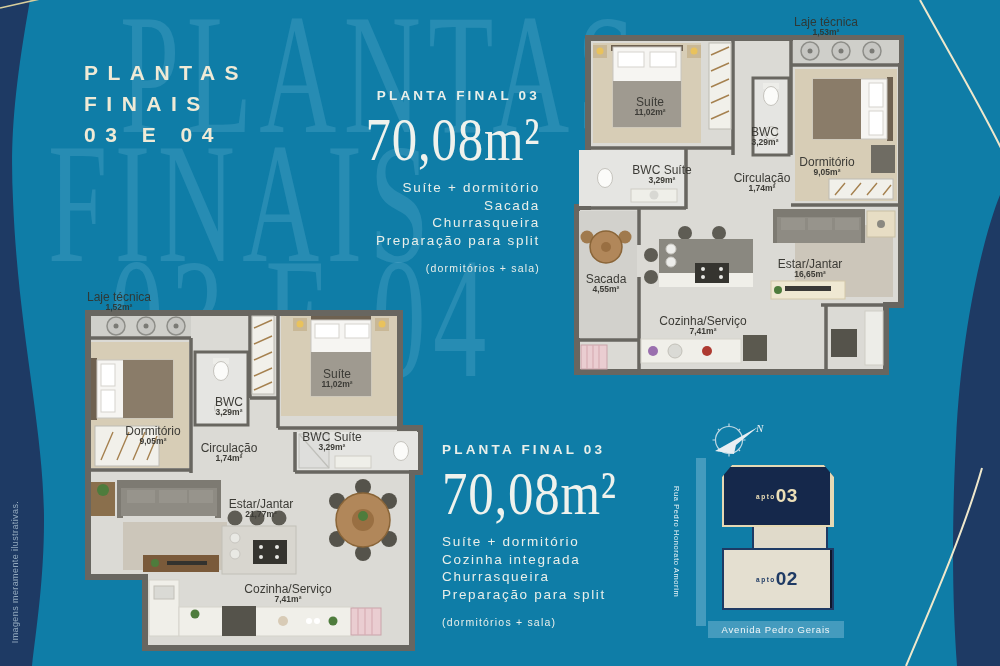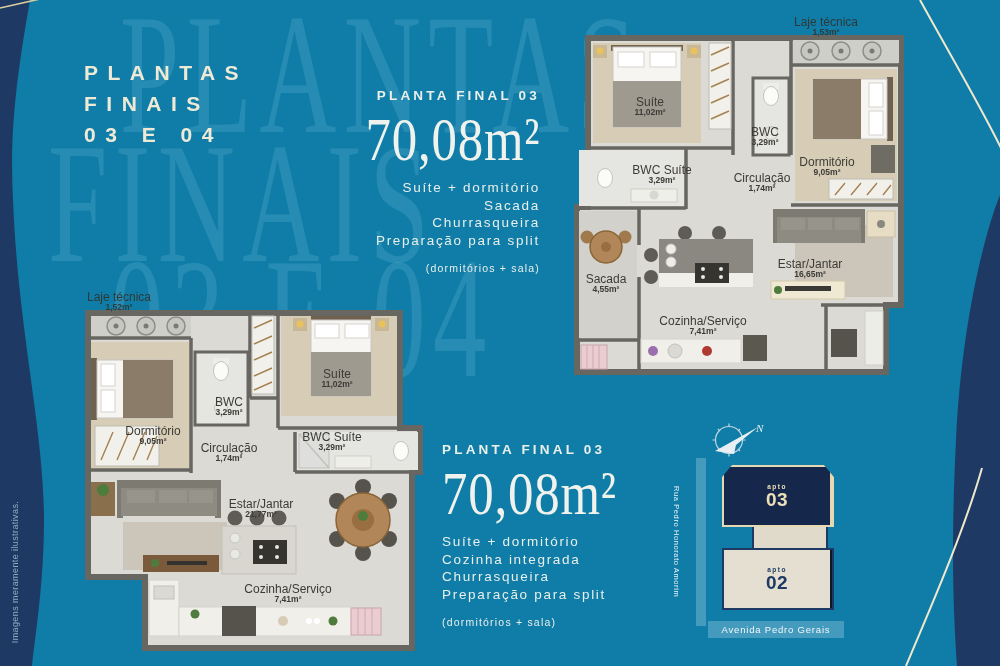--- a/index.html
+++ b/index.html
@@ -46,21 +46,21 @@
          font-size:7.5px;letter-spacing:0.6px;color:#EAF4F8;white-space:nowrap;}
   #kp-bar{position:absolute;left:18px;top:203px;width:136px;height:17px;background:#449BBE;
           display:flex;align-items:center;justify-content:center;
           font-size:9.5px;letter-spacing:0.8px;color:#F2F7F9;}
   #kp-core{position:absolute;left:62px;top:100px;width:76px;height:38px;
            background:#E0DACA;border:2px solid #1E3A64;box-sizing:border-box;}
   .kp-block{position:absolute;left:32px;width:112px;height:62px;display:flex;box-sizing:border-box;}
   #kp-top{top:47px;background:#15284B;border:2px solid #E5D9B4;
           clip-path:polygon(10px 0,calc(100% - 10px) 0,100% 12px,100% 100%,0 100%,0 12px);}
   #kp-bottom{top:130px;background:#E4DFD0;border:2px solid #1E3A64;}
-  .kp-cell{flex:1;display:flex;flex-direction:column;align-items:center;justify-content:center;}
+  .kp-cell{flex:1;display:flex;flex-direction:row;align-items:center;justify-content:center;}
   #kp-top .kp-cell{color:#EDE0B8;}
   #kp-top .kp-cell:first-child{border-right:2px solid #E5D9B4;}
   #kp-bottom .kp-cell{color:#1E3A64;}
   #kp-bottom .kp-cell:first-child{border-right:2px solid #0f172a;}
   .kp-apto{font-size:6.5px;letter-spacing:1.5px;font-weight:700;}
   .kp-num{font-size:19px;font-weight:700;letter-spacing:0.5px;line-height:20px;}
   
   #disclaimer{position:absolute;left:-63px;top:565px;width:160px;height:14px;z-index:3;
       text-align:center;font-size:9px;letter-spacing:0.4px;color:#93A9BE;
       transform:rotate(-90deg);}

